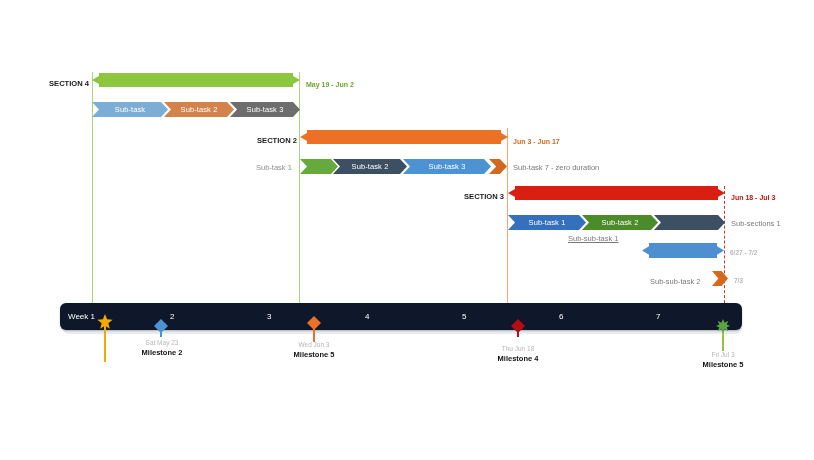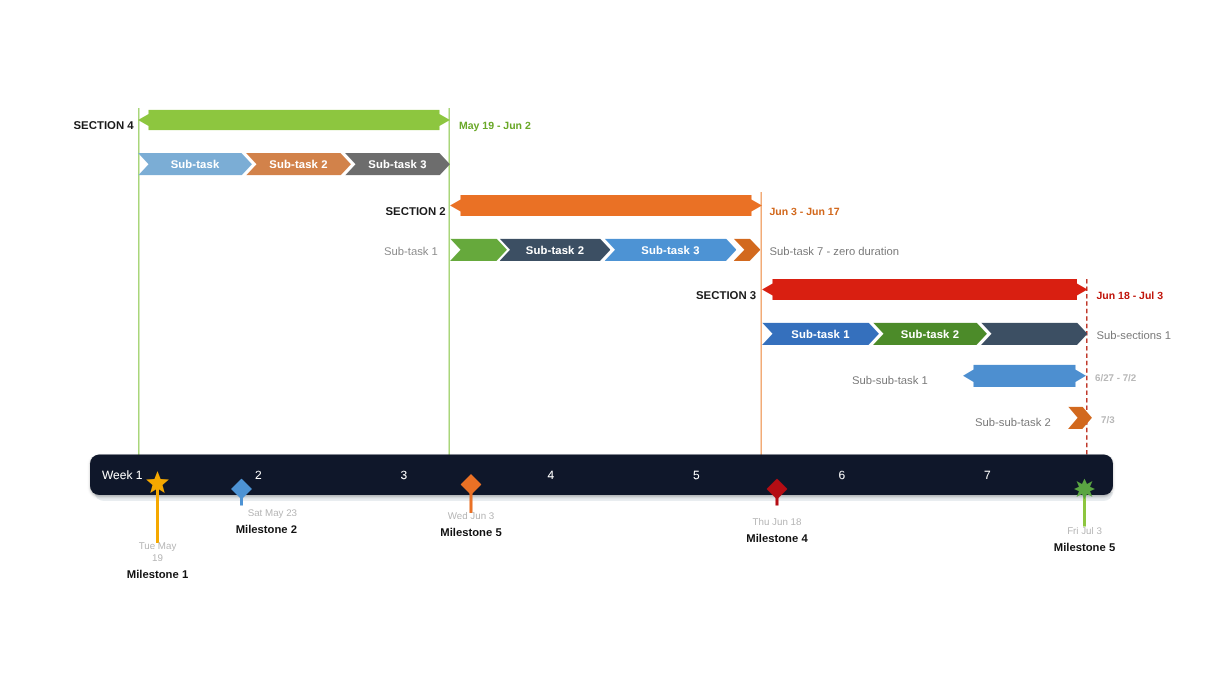--- a/index.html
+++ b/index.html
@@ -23,21 +23,21 @@
   .lbl.section{font-weight:bold;color:#1a1a1a;font-size:7.6px;}
   .lbl.sub{color:#8d8d8d;}
   .lbl.date{font-weight:bold;font-size:7px;}
   .lbl.datefaint{color:#b9b9b9;font-size:6.5px;font-weight:bold;}
   .lbl.plain{color:#7a7a7a;}
 
   
   .bar{
     position:absolute;
     display:flex;align-items:center;justify-content:center;
-    color:#fff;font-size:7.5px;font-weight:bold;
+    color:#fff;font-size:7.5px;font-weight:normal;
     white-space:nowrap;overflow:hidden;
     letter-spacing:.1px;
   }
   
   .bar.right{
     clip-path:polygon(0 0, calc(100% - 7px) 0, 100% 50%, calc(100% - 7px) 100%, 0 100%, 7px 50%);
   }
   
   .bar.both{
     clip-path:polygon(7px 0, calc(100% - 7px) 0, calc(100% - 7px) 22%, 100% 50%, calc(100% - 7px) 78%, calc(100% - 7px) 100%, 7px 100%, 7px 78%, 0 50%, 7px 22%);
@@ -118,21 +118,21 @@
 
   <div class="bar right" style="left:508px;top:215px;width:78px;height:15px;background:#3570bd;">
     <span>Sub-task 1</span>
   </div>
   <div class="bar right" style="left:582px;top:215px;width:76px;height:15px;background:#4c8b29;">
     <span>Sub-task 2</span>
   </div>
   <div class="bar right" style="left:654px;top:215px;width:71px;height:15px;background:#3c4f63;"></div>
   <div class="lbl plain" style="left:731px;top:219px;">Sub-sections 1</div>
 
-  <div class="lbl plain" style="left:568px;top:249px;">Sub-sub-task 1</div>
+  <div class="lbl plain" style="left:568px;top:234px;text-decoration:underline;">Sub-sub-task 1</div>
   <div class="bar both" style="left:642px;top:243px;width:82px;height:15px;background:#4d8fd0;"></div>
   <div class="lbl datefaint" style="left:730px;top:248px;">6/27 - 7/2</div>
 
   <div class="lbl plain" style="left:650px;top:277px;">Sub-sub-task 2</div>
   <div class="bar tiny" style="left:712px;top:271px;width:16px;height:15px;background:#d2691e;"></div>
   <div class="lbl datefaint" style="left:734px;top:276px;">7/3</div>
 
   <div class="axis-shadow" style="left:63px;top:328px;width:679px;height:6px;"></div>
 
   <div id="axis" style="left:60px;top:303px;width:682px;height:27px;">
@@ -158,32 +158,28 @@
       <span>7</span>
     </div>
   </div>
 
   <div class="ms" style="left:97px;top:314px;width:16px;height:48px;">
     <div class="stem" style="top:8px;height:40px;background:#f5a800;"></div>
     <svg class="glyph" width="16" height="16" viewBox="0 0 20 20">
       <polygon points="10,0 12.6,6.6 19.5,7.1 14.2,11.6 16,18.4 10,14.6 4,18.4 5.8,11.6 0.5,7.1 7.4,6.6" fill="#f5a800"></polygon>
     </svg>
   </div>
-  <div class="mslbl wrap" style="left:70px;top:361px;width:70px;">
-    <span class="d">Tue May 19</span>
-    <span class="n">Milestone 1</span>
-  </div>
 
   <div class="ms" style="left:154px;top:319px;width:14px;height:18px;">
     <div class="stem" style="top:7px;height:11px;background:#4d93d4;"></div>
     <svg class="glyph" width="14" height="14" viewBox="0 0 20 20">
       <polygon points="10,0 20,10 10,20 0,10" fill="#4d93d4"></polygon>
     </svg>
   </div>
-  <div class="mslbl" style="left:126px;top:339px;width:72px;text-align:right;">
+  <div class="mslbl" style="left:126px;top:339px;width:72px;">
     <span class="d">Sat May 23</span>
     <span class="n">Milestone 2</span>
   </div>
 
   <div class="ms" style="left:307px;top:316px;width:14px;height:26px;">
     <div class="stem" style="top:7px;height:19px;background:#ea7125;"></div>
     <svg class="glyph" width="14" height="14" viewBox="0 0 20 20">
       <polygon points="10,0 20,10 10,20 0,10" fill="#ea7125"></polygon>
     </svg>
   </div>

